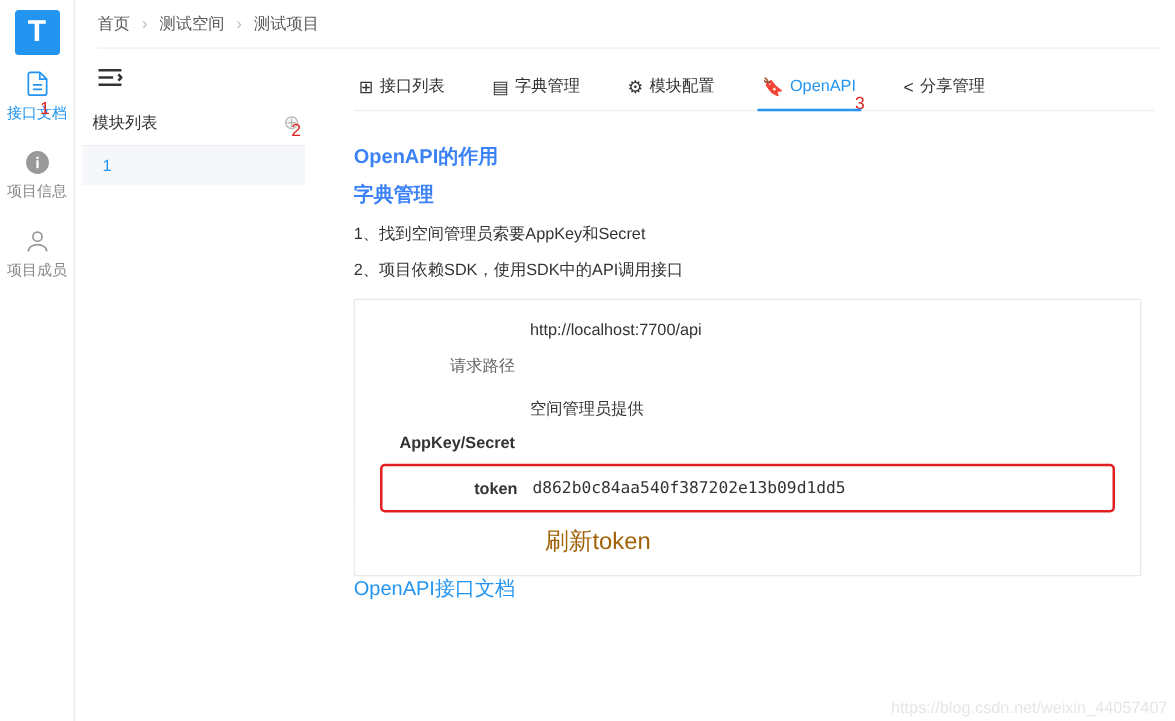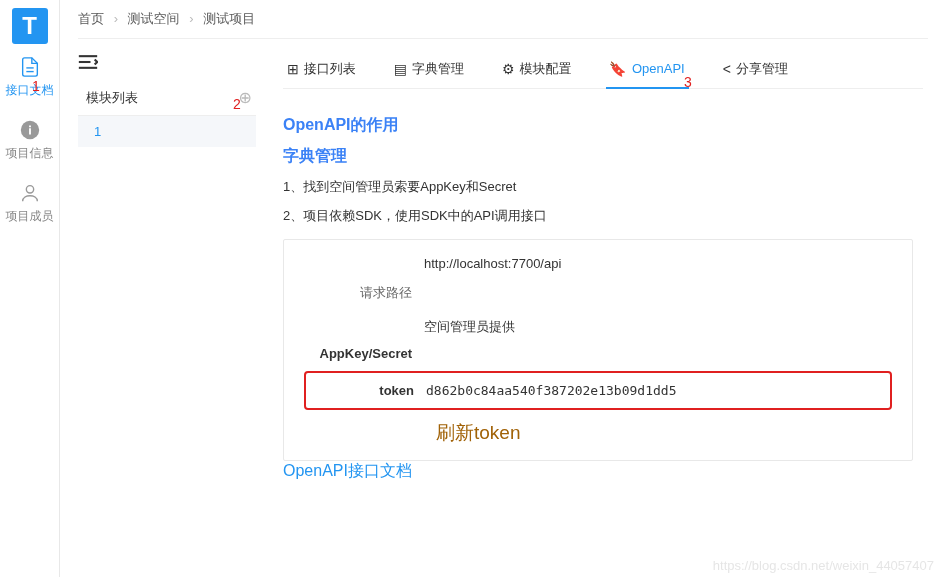--- a/index.html
+++ b/index.html
@@ -10,21 +10,21 @@
     .nav-item.active { color: #2395f1; }
     .nav-item .nav-icon { font-size: 22px; margin-bottom: 4px; }
     .nav-item .nav-label { font-size: 12px; }
     .nav-item.inactive { color: #888; }
     .nav-item.inactive .nav-icon { color: #999; }
     .breadcrumb { position: absolute; left: 78px; top: 10px; font-size: 13px; color: #595959; }
     .breadcrumb .sep { margin: 0 6px; color: #bbb; }
     .breadcrumb .crumb { cursor: pointer; }
     .subheader-line { position: absolute; left: 78px; top: 38px; width: 850px; border-top: 1px solid #eee; }
     .toc-icon { position: absolute; left: 78px; top: 54px; font-size: 18px; color: #333; cursor: pointer; }
-    .module-panel { position: absolute; left: 78px; top: 82px; width: 178px; }
+    .module-panel { position: absolute; left: 66px; top: 82px; width: 178px; }
     .module-header { display: flex; justify-content: space-between; align-items: center; padding: 6px 4px 8px 8px; border-bottom: 1px solid #eee; }
     .module-header .title { font-size: 13px; color: #333; }
     .module-header .add-btn { color: #bbb; font-size: 16px; cursor: pointer; }
     .module-list-item { background: #f5f7fa; padding: 8px 16px; color: #2395f1; font-size: 13px; cursor: pointer; }
     .annot { position: absolute; color: #e02020; font-size: 14px; font-weight: normal; pointer-events: none; }
     .annot.a1 { left: 32px; top: 78px; }
     .annot.a2 { left: 233px; top: 96px; }
     .annot.a3 { left: 684px; top: 74px; }
     .tabs { position: absolute; left: 283px; top: 54px; display: flex; gap: 30px; border-bottom: 1px solid #eee; width: 640px; padding-bottom: 0; }
     .tab { display: flex; align-items: center; gap: 5px; padding: 6px 4px 10px 4px; cursor: pointer; font-size: 13px; color: #333; }

